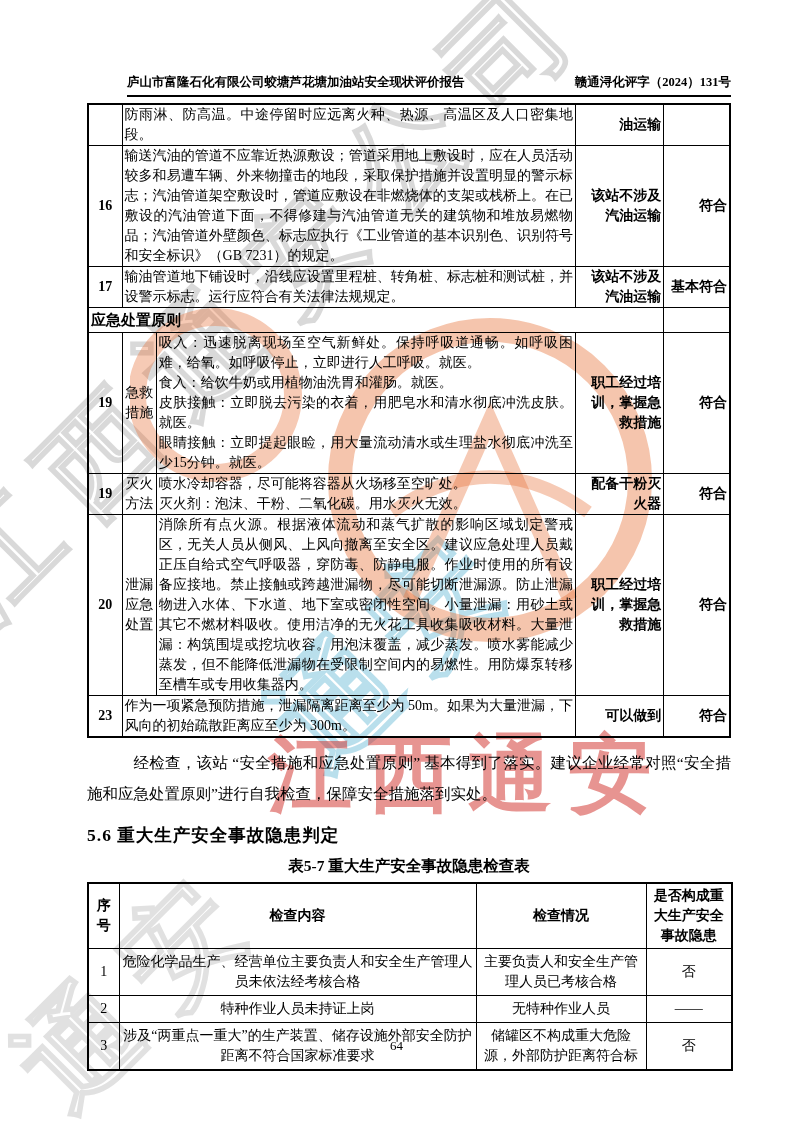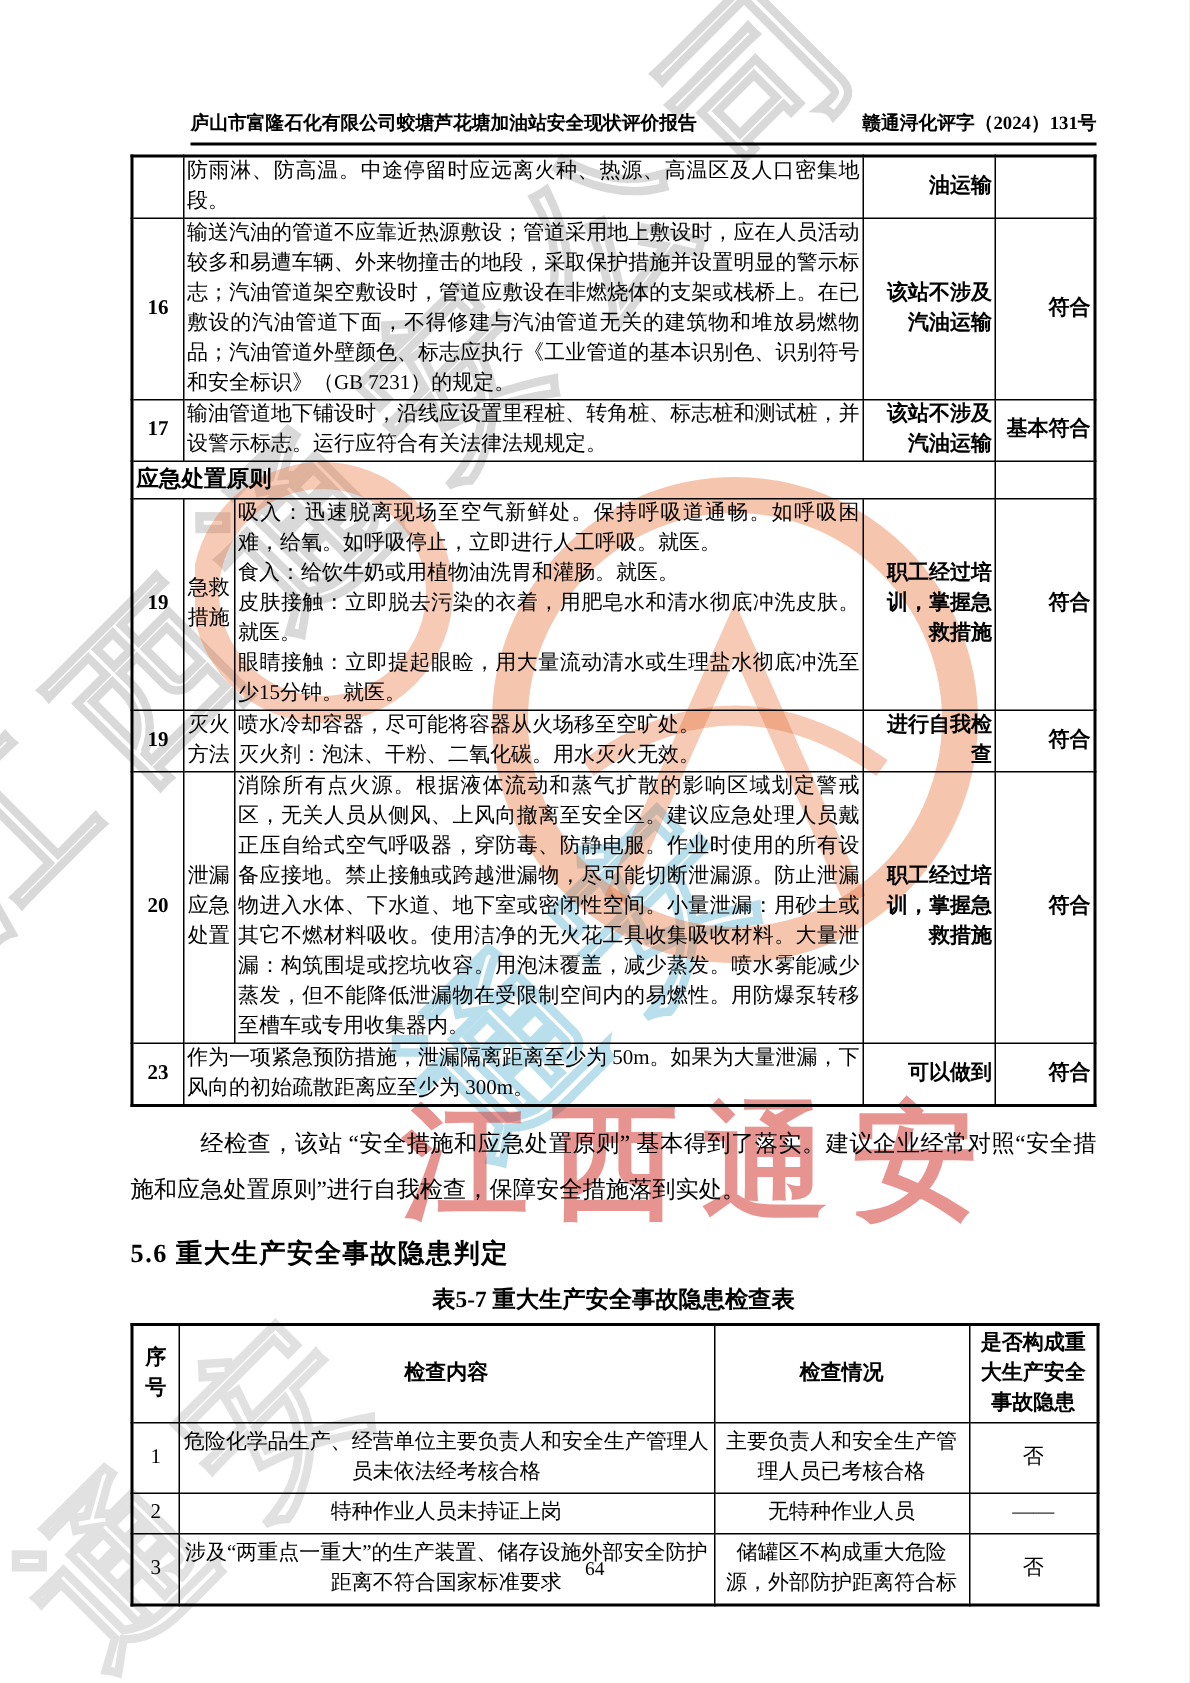--- a/index.html
+++ b/index.html
@@ -101,21 +101,21 @@
 皮肤接触：立即脱去污染的衣着，用肥皂水和清水彻底冲洗皮肤。就医。
 眼睛接触：立即提起眼睑，用大量流动清水或生理盐水彻底冲洗至少15分钟。就医。</td>
           <td class="status">职工经过培训，掌握急救措施</td>
           <td class="result">符合</td>
         </tr>
         <tr>
           <td class="no">19</td>
           <td class="sub">灭火方法</td>
           <td class="cnt">喷水冷却容器，尽可能将容器从火场移至空旷处。
 灭火剂：泡沫、干粉、二氧化碳。用水灭火无效。</td>
-          <td class="status">进行自我检查</td>
+          <td class="status">配备干粉灭火器</td>
           <td class="result">符合</td>
         </tr>
         <tr>
           <td class="no">20</td>
           <td class="sub">泄漏应急处置</td>
           <td class="cnt">消除所有点火源。根据液体流动和蒸气扩散的影响区域划定警戒区，无关人员从侧风、上风向撤离至安全区。建议应急处理人员戴正压自给式空气呼吸器，穿防毒、防静电服。作业时使用的所有设备应接地。禁止接触或跨越泄漏物，尽可能切断泄漏源。防止泄漏物进入水体、下水道、地下室或密闭性空间。小量泄漏：用砂土或其它不燃材料吸收。使用洁净的无火花工具收集吸收材料。大量泄漏：构筑围堤或挖坑收容。用泡沫覆盖，减少蒸发。喷水雾能减少蒸发，但不能降低泄漏物在受限制空间内的易燃性。用防爆泵转移至槽车或专用收集器内。</td>
           <td class="status">职工经过培训，掌握急救措施</td>
           <td class="result">符合</td>
         </tr>
         <tr>

